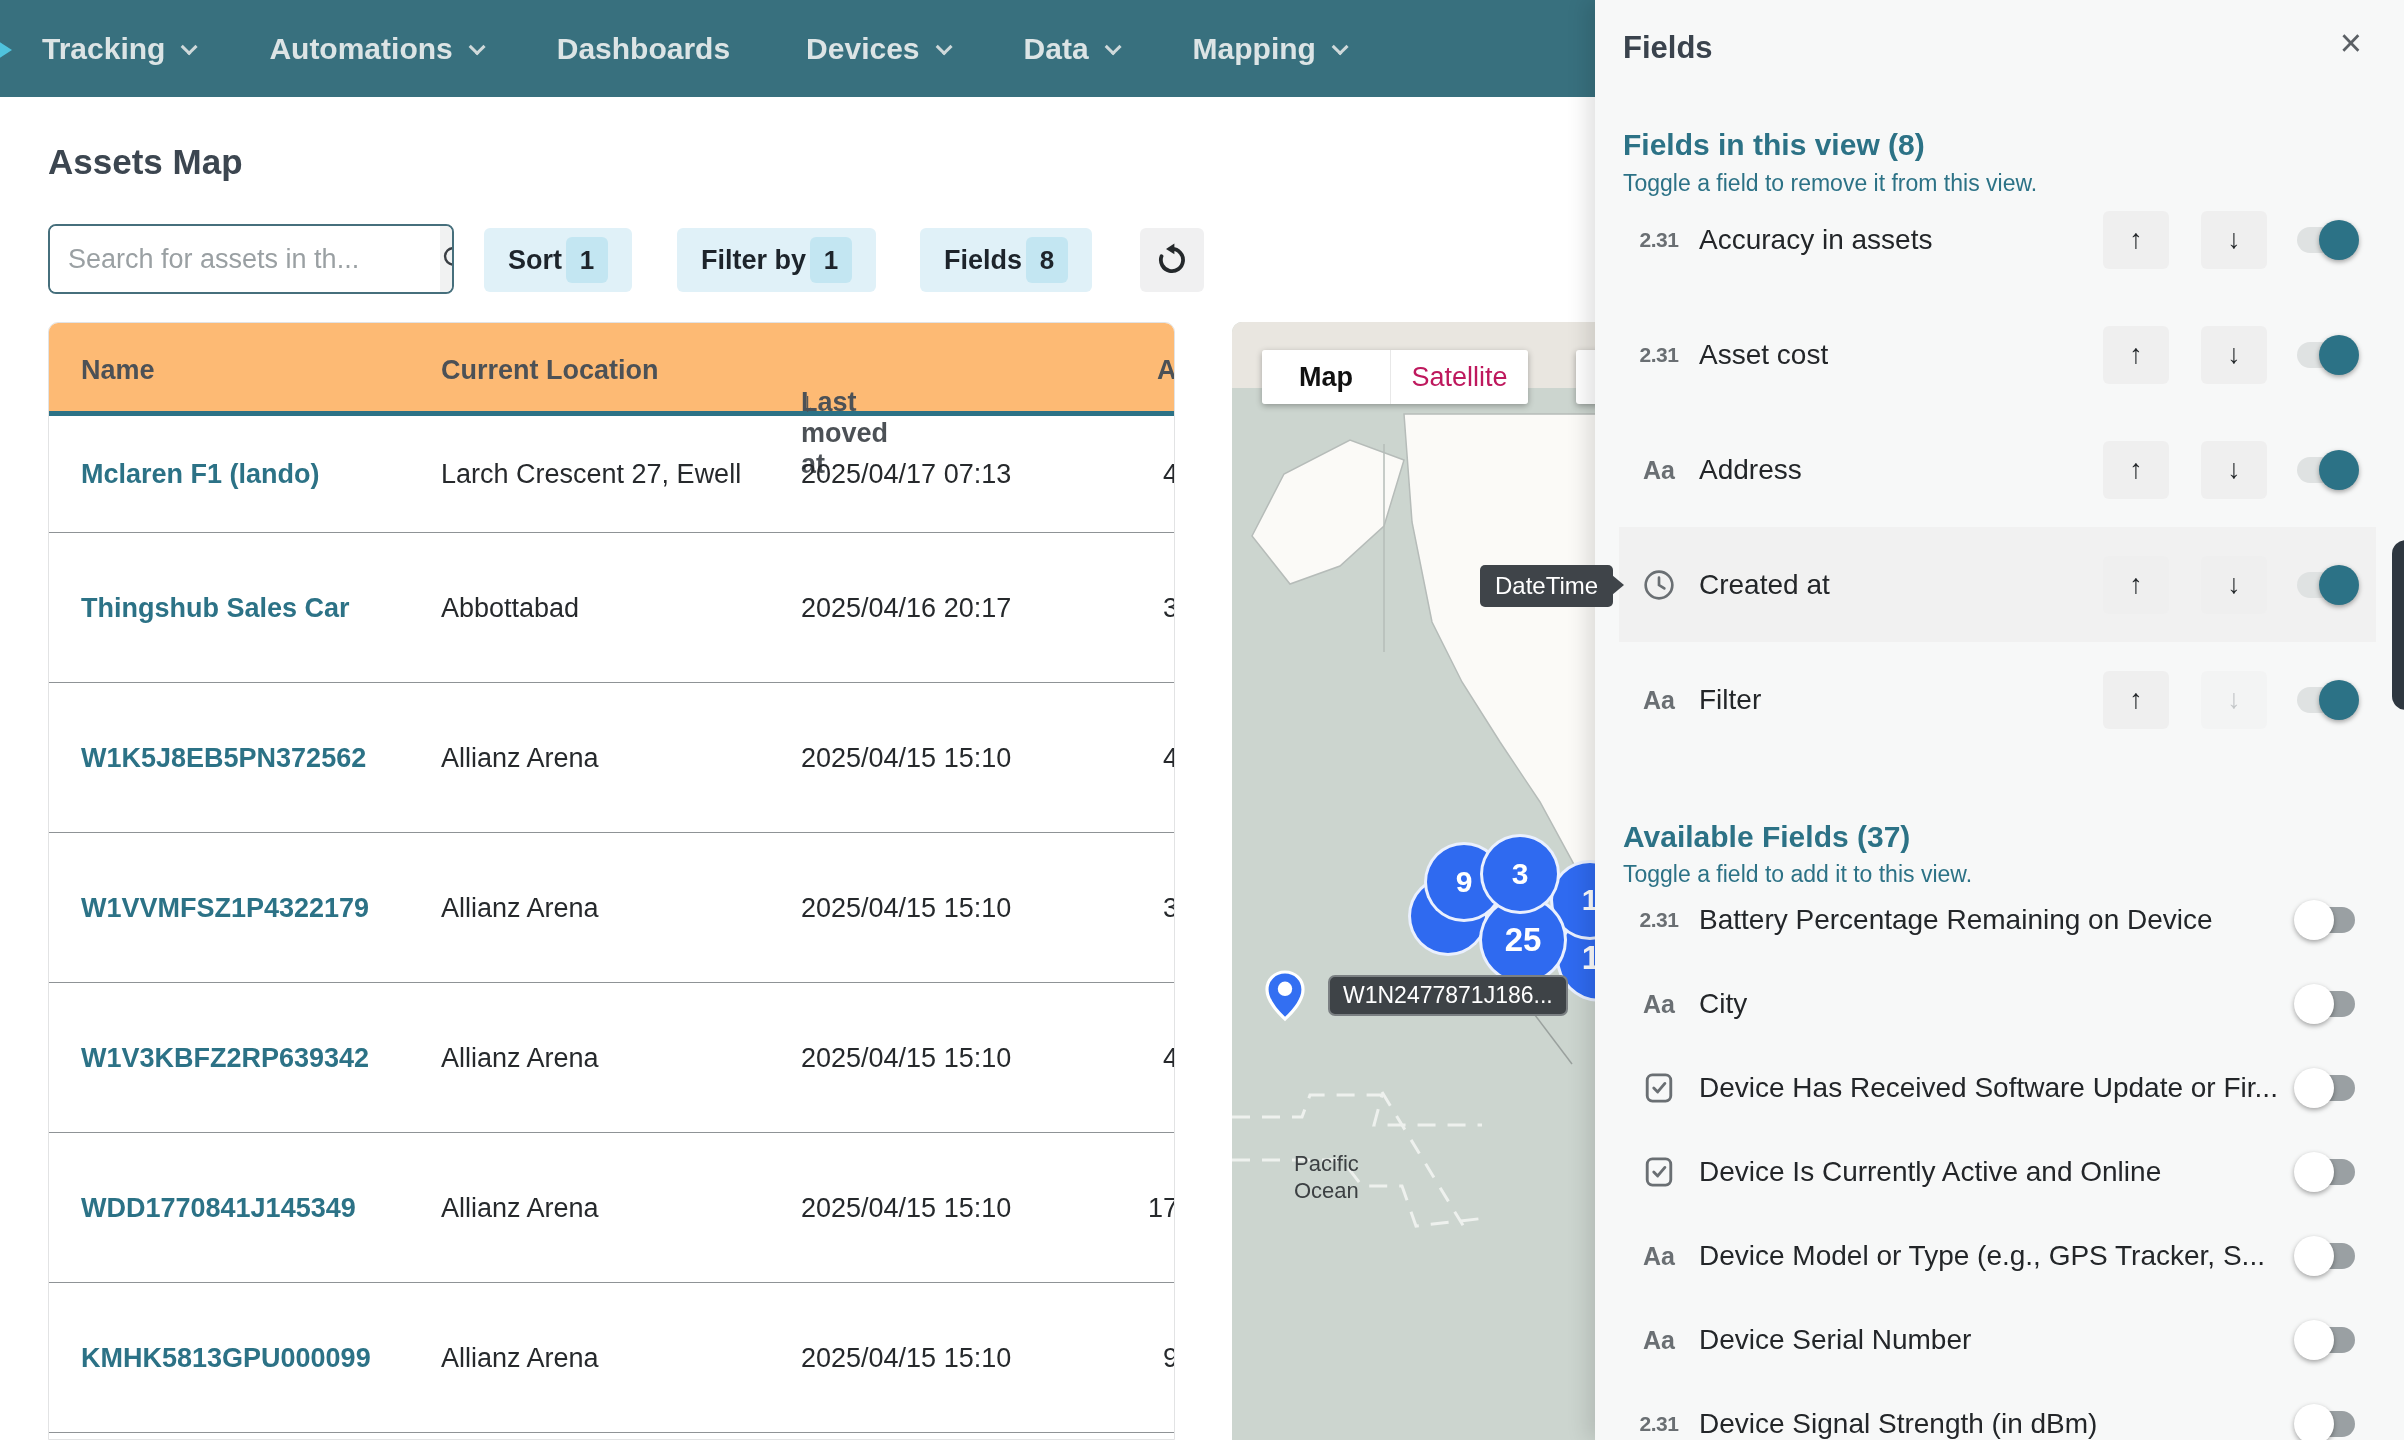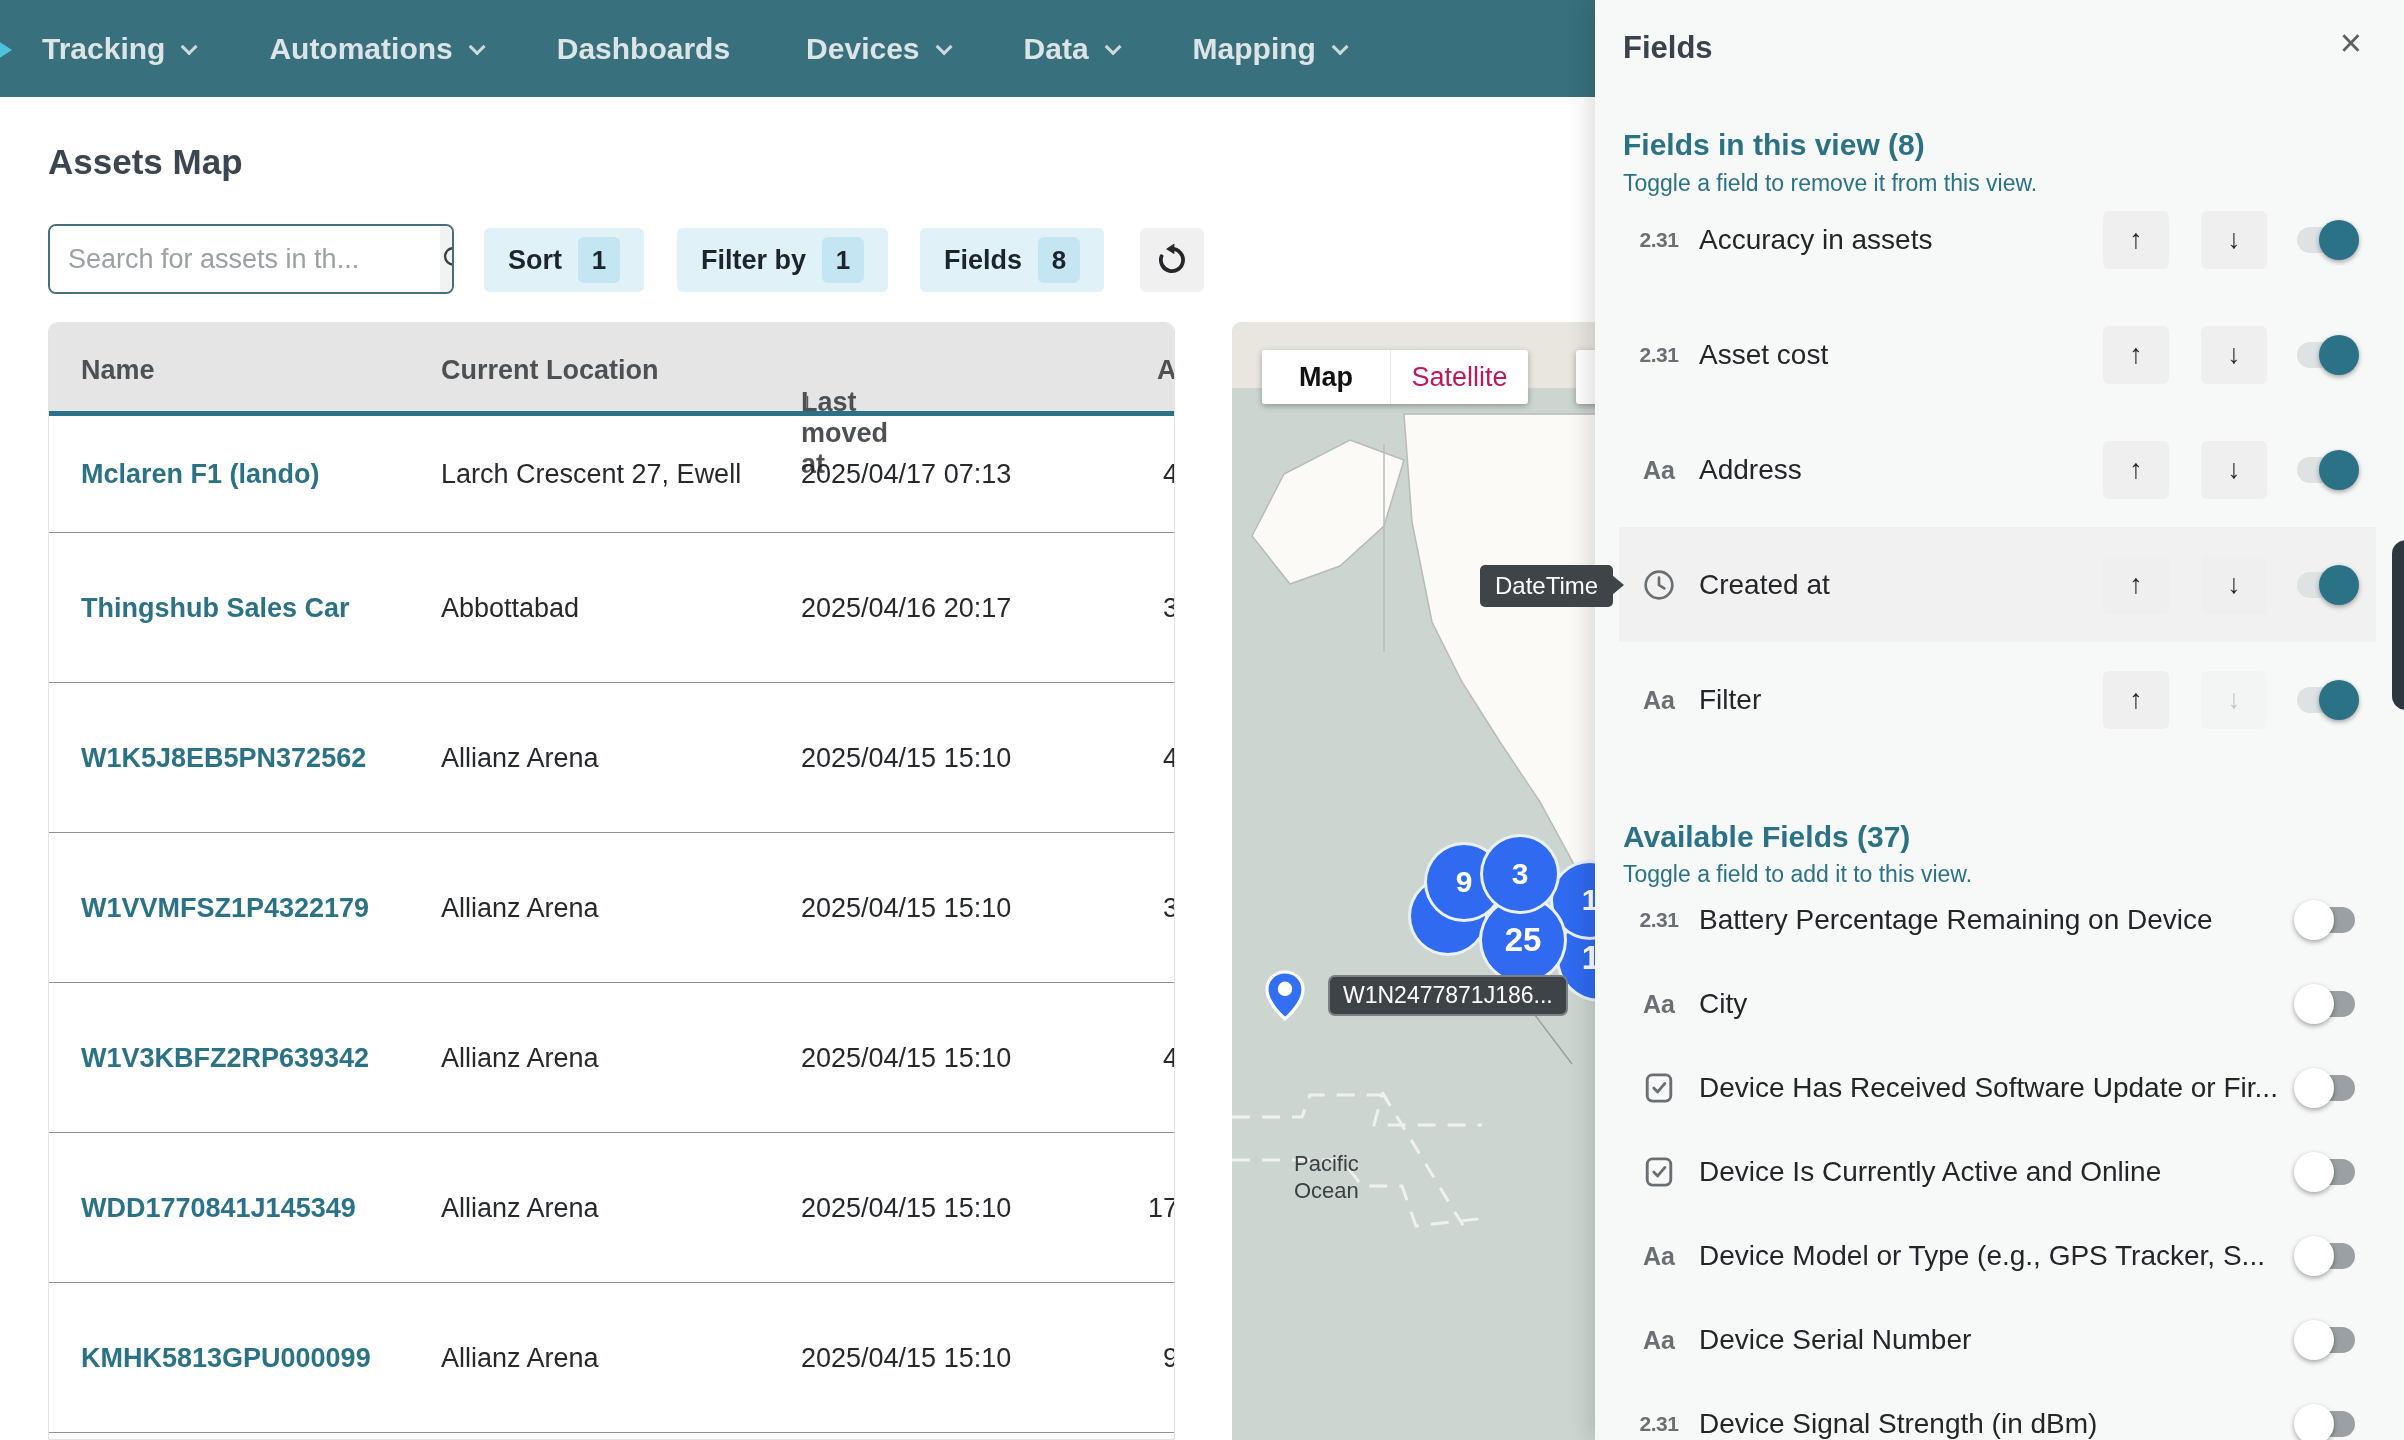--- a/index.html
+++ b/index.html
@@ -16,26 +16,26 @@
   .topnav{position:absolute;left:0;top:0;width:1595px;height:97px;background:var(--nav-teal);display:flex;align-items:center;padding-left:42px;z-index:2;}
   .nav-item{display:flex;align-items:center;gap:16px;color:#dce4e5;font-size:30px;font-weight:700;margin-right:76px;cursor:pointer;white-space:nowrap;}
   .chev{width:12px;height:12px;border-right:3px solid #cfd9da;border-bottom:3px solid #cfd9da;transform:rotate(45deg) translateY(-3px);}
   .nav-edge-arrow{position:absolute;left:-10px;top:36px;width:0;height:0;border-left:22px solid #4fc3dd;border-top:14px solid transparent;border-bottom:14px solid transparent;}
   
   .page-title{position:absolute;left:48px;top:142px;font-size:35px;font-weight:700;color:#3c4650;}
   .searchbox{position:absolute;left:48px;top:224px;width:406px;height:70px;border:2px solid #466f7c;border-radius:8px;background:#fff;display:flex;overflow:hidden;}
   .searchbox input{flex:1;border:none;outline:none;font-size:27px;padding:0 18px;color:#26292c;font-family:inherit;background:#fff;}
   .searchbox input::placeholder{color:#9aa0a3;}
   .search-seg{width:62px;background:#f1f2f2;display:flex;align-items:center;justify-content:center;}
-  .pill-btn{position:absolute;top:228px;height:64px;background:var(--button-cyan);border:none;border-radius:6px;display:flex;align-items:center;padding:0 24px;gap:16px;font-size:27px;font-weight:700;color:#1d242b;cursor:pointer;font-family:inherit;}
+  .pill-btn{position:absolute;top:228px;height:64px;background:var(--button-cyan);border:none;border-radius:6px;display:flex;align-items:center;padding:0 24px;gap:4px;font-size:27px;font-weight:700;color:#1d242b;cursor:pointer;font-family:inherit;}
   .pill-badge{background:var(--badge-cyan);border-radius:6px;min-width:42px;height:46px;display:flex;align-items:center;justify-content:center;font-size:26px;font-weight:700;color:#1d242b;padding:0 8px;}
   .refresh-btn{position:absolute;left:1140px;top:228px;width:64px;height:64px;background:#f0f0f1;border:none;border-radius:6px;display:flex;align-items:center;justify-content:center;cursor:pointer;}
   
   .table-card{position:absolute;left:48px;top:322px;width:1127px;height:1118px;background:#fff;border:1px solid #e2e3e4;border-radius:10px 10px 0 0;overflow:hidden;}
-  .t-head{position:relative;height:93px;background:#e5e5e5;border-bottom:5px solid var(--accent-teal);}
+  .t-head{position:relative;height:93px;background:#fdba74;border-bottom:5px solid var(--accent-teal);}
   .t-head span{position:absolute;top:32px;font-size:27px;font-weight:700;color:#4c5156;cursor:pointer;}
   .th-name{left:32px;} .th-loc{left:392px;} .th-moved{left:752px;} .th-col4{left:1108px;}
   .t-row{position:relative;height:150px;border-bottom:1px solid #8f9396;}
   .t-row.first{height:117px;}
   .t-row span{position:absolute;top:50%;transform:translateY(-50%);font-size:27px;}
   .t-row.first span{top:50%;}
   .c-name{left:32px;color:var(--accent-teal);font-weight:700;cursor:pointer;}
   .c-loc{left:392px;color:#26292c;}
   .c-moved{left:752px;color:#26292c;}
   .c-col4{right:-4px;width:80px;text-align:right;color:#26292c;}

